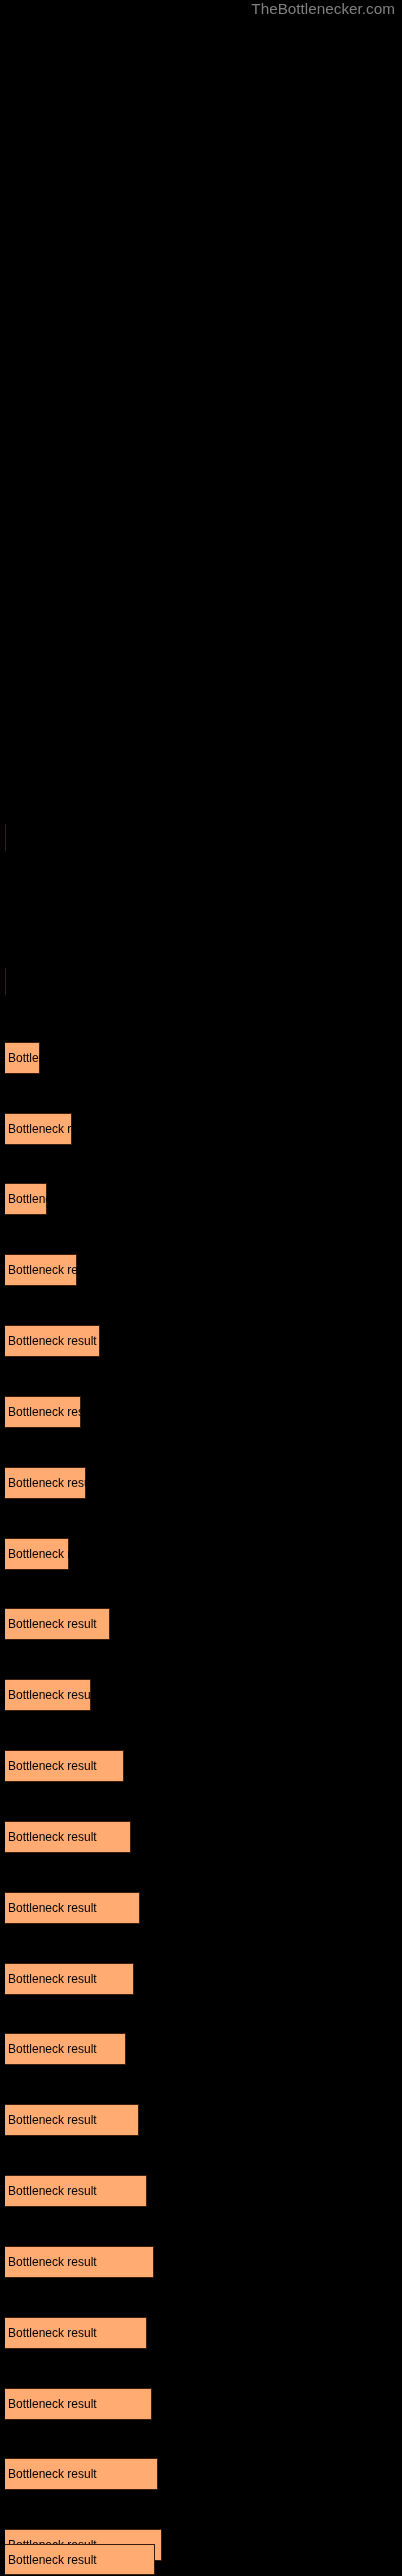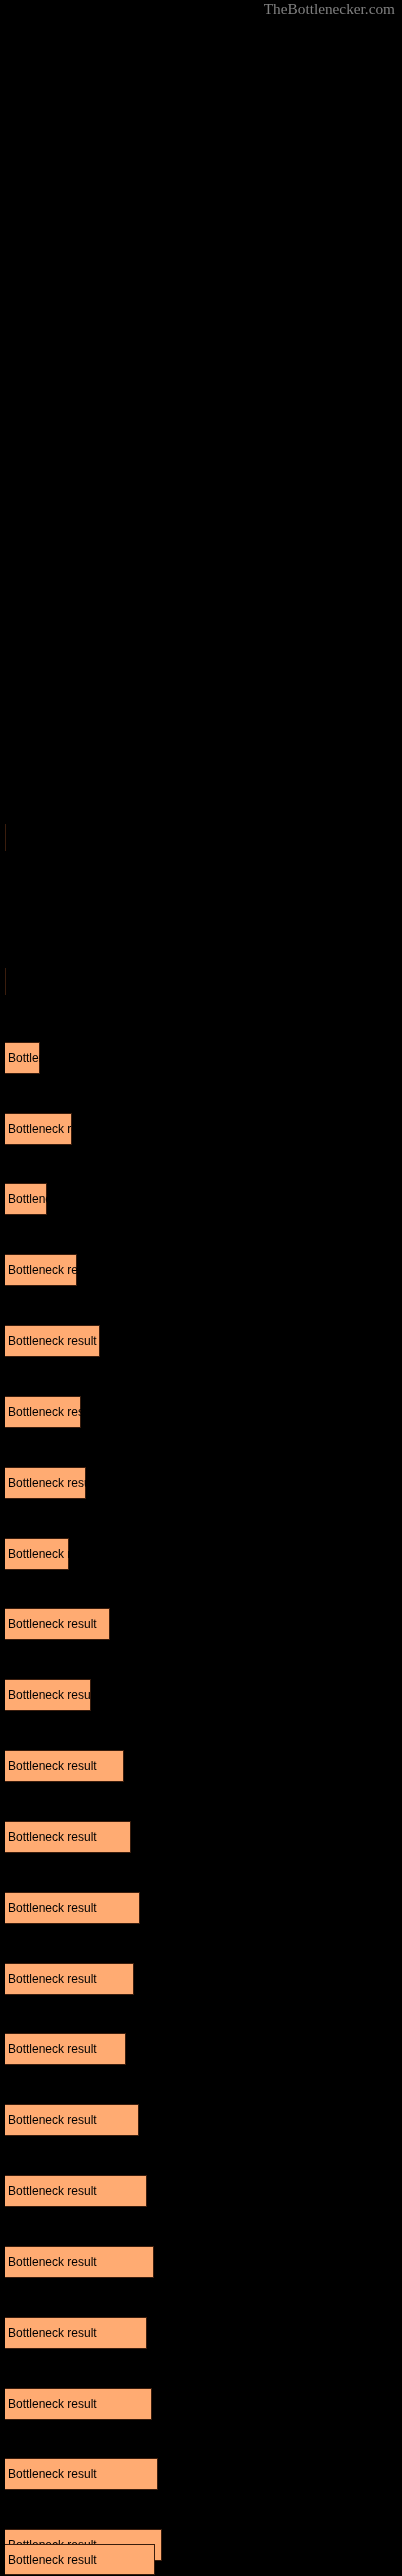--- a/index.html
+++ b/index.html
@@ -21,21 +21,21 @@
     left: 0;
     top: 0;
     width: 403px;
     height: 2576px;
     background: #000000;
   }
   .site-title {
     position: absolute;
     right: 8px;
     top: 0.8px;
-    font-family: Liberation Serif, serif;
+    font-family: Liberation Sans, sans-serif;
     font-size: 15.3px;
     line-height: 16px;
     letter-spacing: 0px;
     color: #808080;
     white-space: nowrap;
     text-align: center;
   }
   .plot-area {
     position: absolute;
     left: 0;

